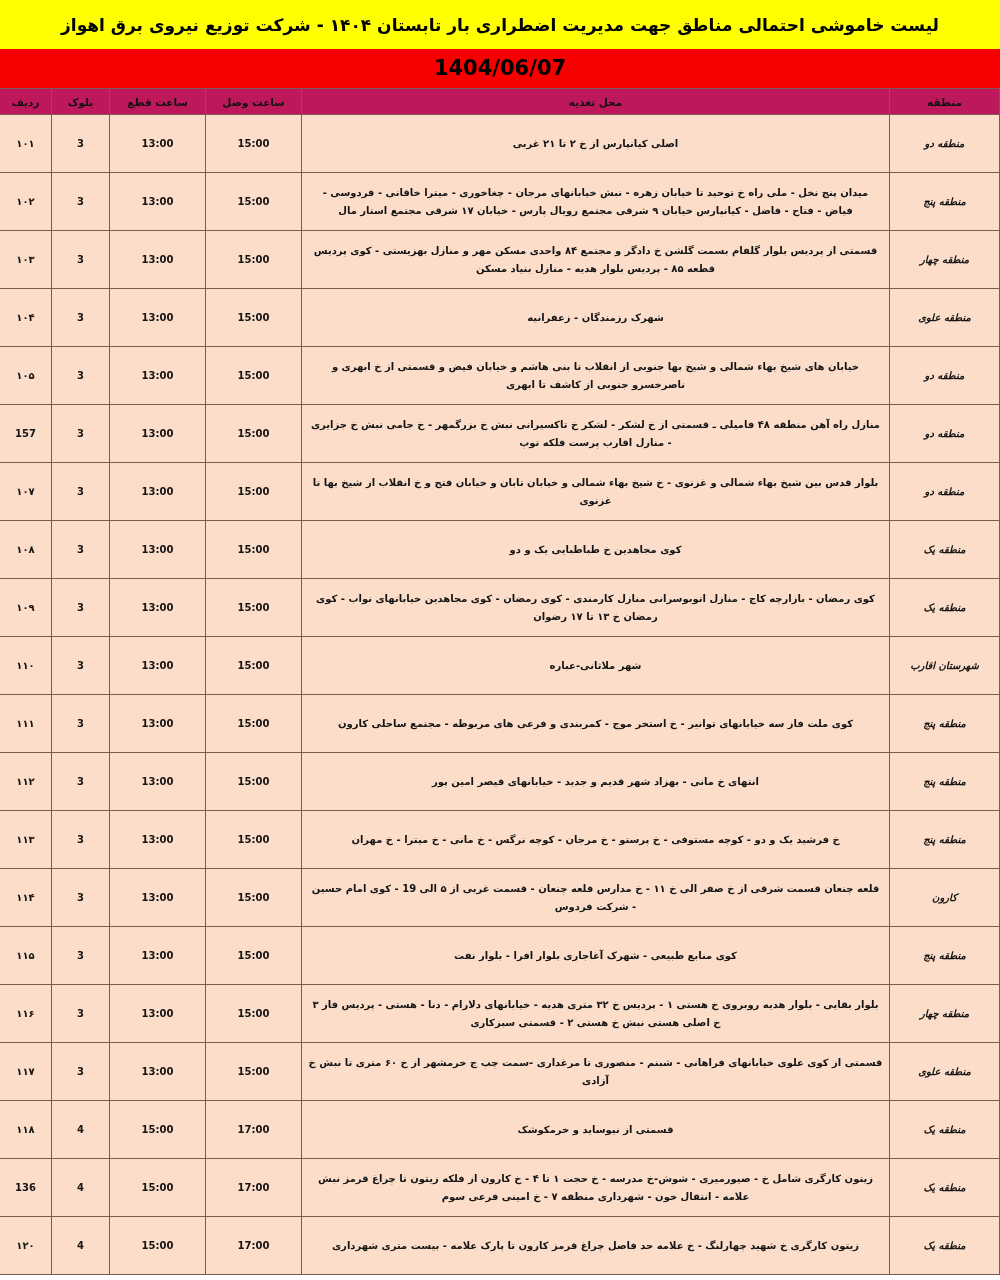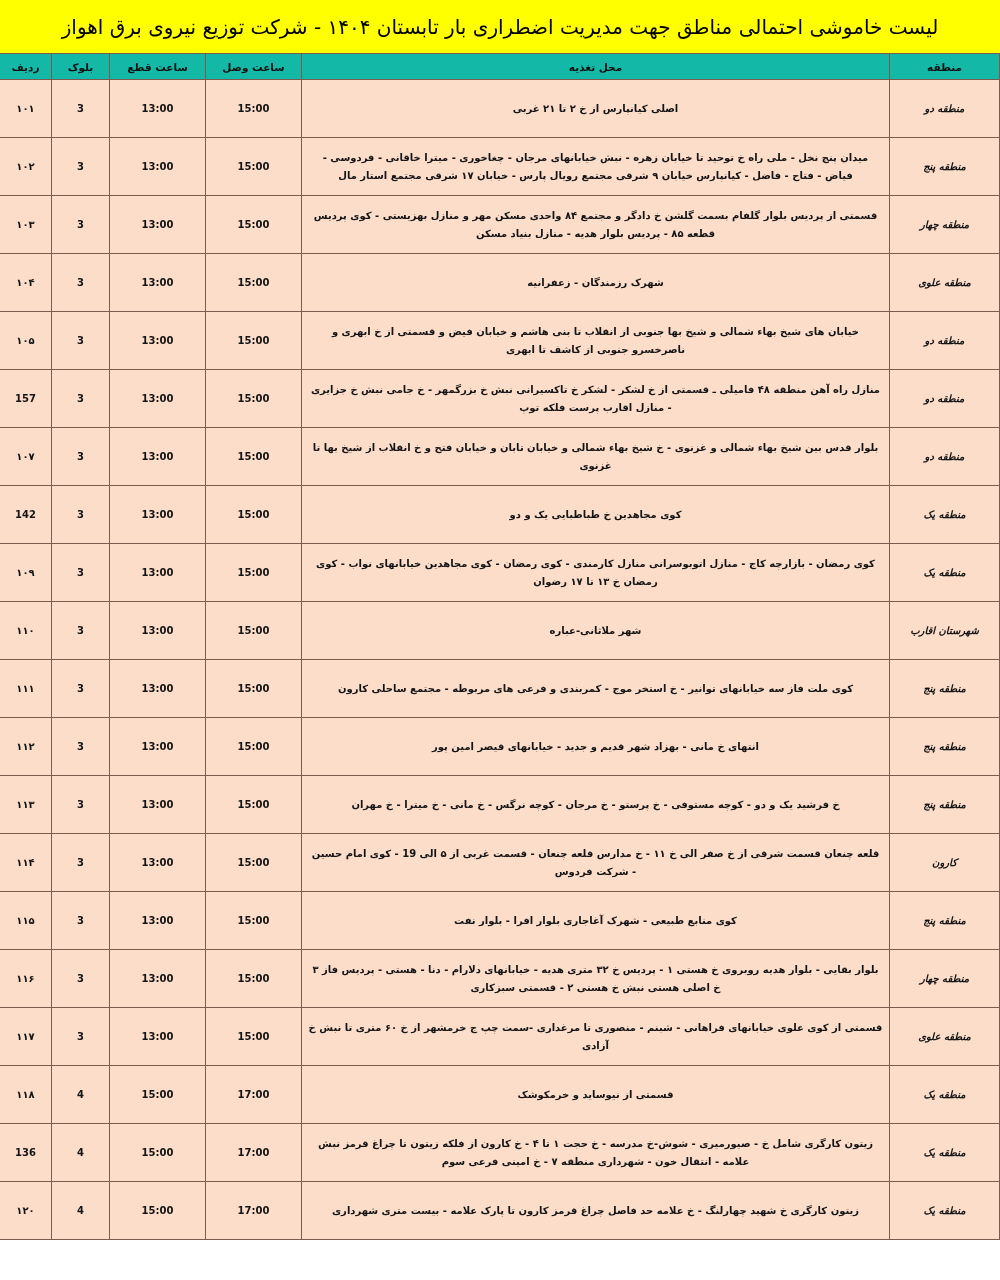--- a/index.html
+++ b/index.html
@@ -21,22 +21,22 @@
   }
 
   
   .title-banner {
     background: #ffff00;
     text-align: center;
     padding: 14px 20px 13px 20px;
     box-sizing: border-box;
   }
   .title-banner .title-text {
-    font-size: 20px;
-    font-weight: normal;
+    font-size: 17px;
+    font-weight: bold;
     color: #000000;
     line-height: 1.3;
     letter-spacing: 0;
   }
 
   
   .date-banner {
     background: #f90000;
     text-align: center;
     padding: 7px 0 8px 0;
@@ -67,21 +67,21 @@
   table.outage th,
   table.outage td {
     border: 1px solid #7a5c4e;
     background: #fbdfcd;
     padding: 6px 6px;
     vertical-align: middle;
     box-sizing: border-box;
   }
 
   table.outage thead th {
-    background: #14b8a6;
+    background: #be185d;
     font-size: 10.5px;
     font-weight: bold;
     color: #111;
     text-align: center;
     height: 26px;
     padding: 4px 4px;
   }
 
   table.outage tbody td {
     background: #fbddca;
@@ -124,20 +124,23 @@
 </style>
 </head>
 <body>
 
 <div class="sheet">
 
   <div class="title-banner">
     <div class="title-text">لیست خاموشی احتمالی مناطق جهت مدیریت اضطراری بار تابستان ۱۴۰۴ - شرکت توزیع نیروی برق اهواز</div>
   </div>
 
+  <div class="date-banner">
+    <span class="date-text">1404/06/07</span>
+  </div>
 
   <table class="outage">
     <colgroup>
       <col class="c-mantaghe">
       <col class="c-mahal">
       <col class="c-vasl">
       <col class="c-ghat">
       <col class="c-blok">
       <col class="c-radif">
     </colgroup>
@@ -207,21 +210,21 @@
           <td class="cell-time">13:00</td>
           <td class="cell-blok">3</td>
           <td class="cell-radif">۱۰۷</td>
         </tr>
         <tr>
           <td class="cell-mantaghe">منطقه یک</td>
           <td class="cell-mahal">کوی مجاهدین خ طباطبایی یک و دو</td>
           <td class="cell-time">15:00</td>
           <td class="cell-time">13:00</td>
           <td class="cell-blok">3</td>
-          <td class="cell-radif">142</td>
+          <td class="cell-radif">۱۰۸</td>
         </tr>
         <tr>
           <td class="cell-mantaghe">منطقه یک</td>
           <td class="cell-mahal">کوی رمضان - بازارچه کاج - منازل اتوبوسرانی منازل کارمندی - کوی رمضان - کوی مجاهدین خیابانهای نواب - کوی رمضان خ ۱۳ تا ۱۷ رضوان</td>
           <td class="cell-time">15:00</td>
           <td class="cell-time">13:00</td>
           <td class="cell-blok">3</td>
           <td class="cell-radif">۱۰۹</td>
         </tr>
         <tr>

